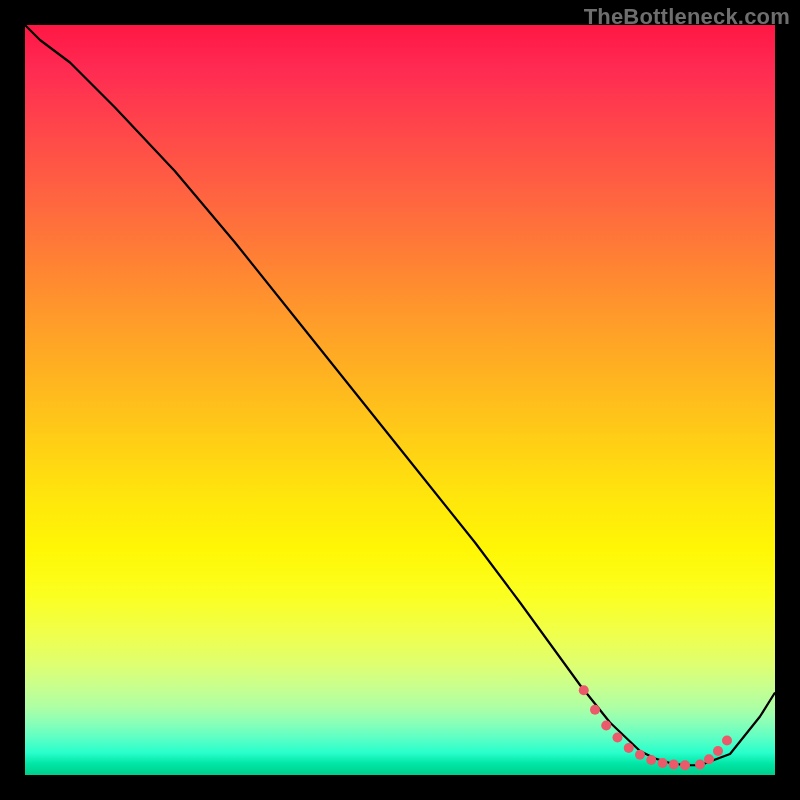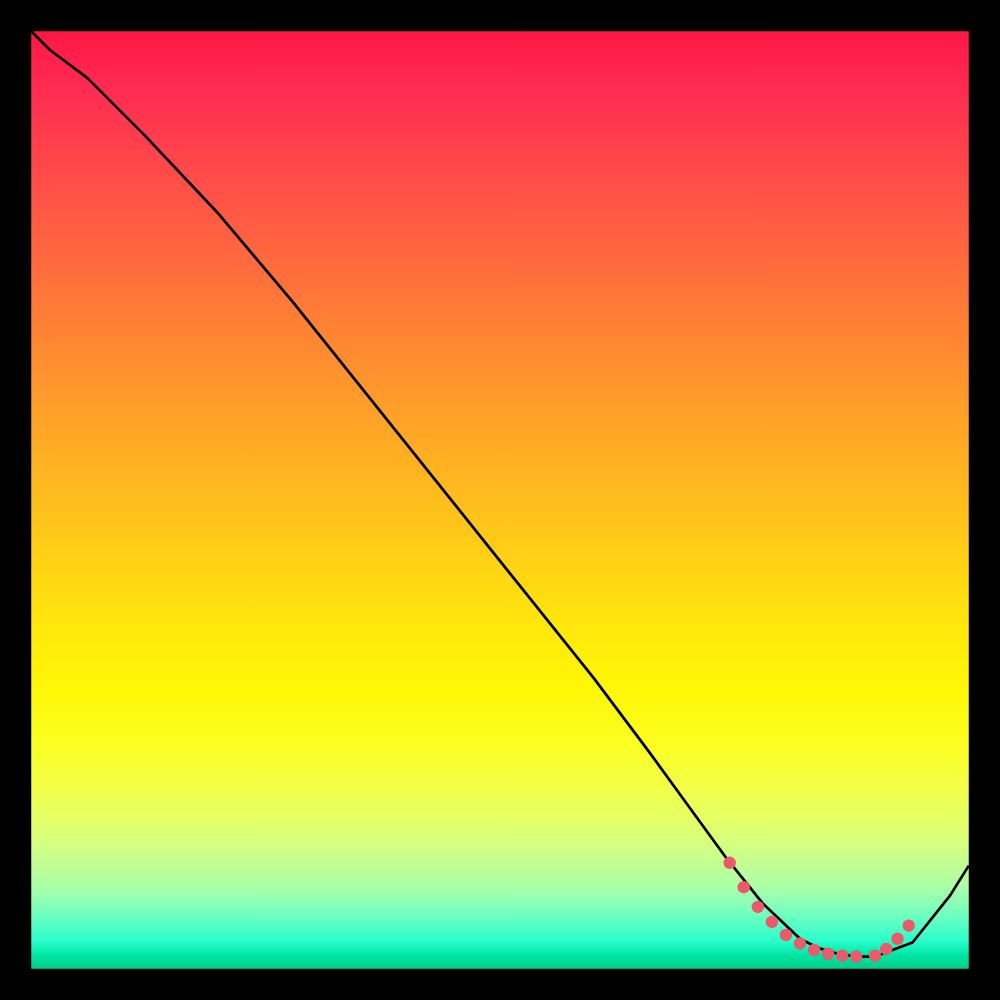--- a/index.html
+++ b/index.html
@@ -65,20 +65,21 @@
     height: 750px;
     z-index: 3;
     overflow: visible;
   }
 </style>
 </head>
 <body>
 
 <div class="chart-outer">
 
+  <div class="watermark">TheBottleneck.com</div>
 
   <div class="chart-inner"></div>
 
   <svg class="plot" viewBox="0 0 750 750" preserveAspectRatio="none">
     <path id="curve-path" fill="none" stroke-width="2.2" stroke-linejoin="round" d="M0.00 0.00 L15.00 15.00 L45.00 37.50 L90.00 82.50 L150.00 146.25 L210.00 217.50 L270.00 292.50 L330.00 367.50 L390.00 442.50 L450.00 517.50 L495.00 577.50 L525.00 618.75 L555.00 660.00 L585.00 697.50 L615.00 726.00 L630.00 733.50 L645.00 738.00 L660.00 740.25 L675.00 740.25 L705.00 729.00 L735.00 691.50 L750.00 667.50" stroke="#000000"></path>
     <g id="dots-group">
         <circle cx="558.75" cy="665.25" r="5" fill="#ea5a6a" stroke="#ea5a6a" stroke-width="0"></circle>
         <circle cx="570.00" cy="684.75" r="5" fill="#ea5a6a" stroke="#ea5a6a" stroke-width="0"></circle>
         <circle cx="581.25" cy="700.50" r="5" fill="#ea5a6a" stroke="#ea5a6a" stroke-width="0"></circle>
         <circle cx="592.50" cy="712.50" r="5" fill="#ea5a6a" stroke="#ea5a6a" stroke-width="0"></circle>

